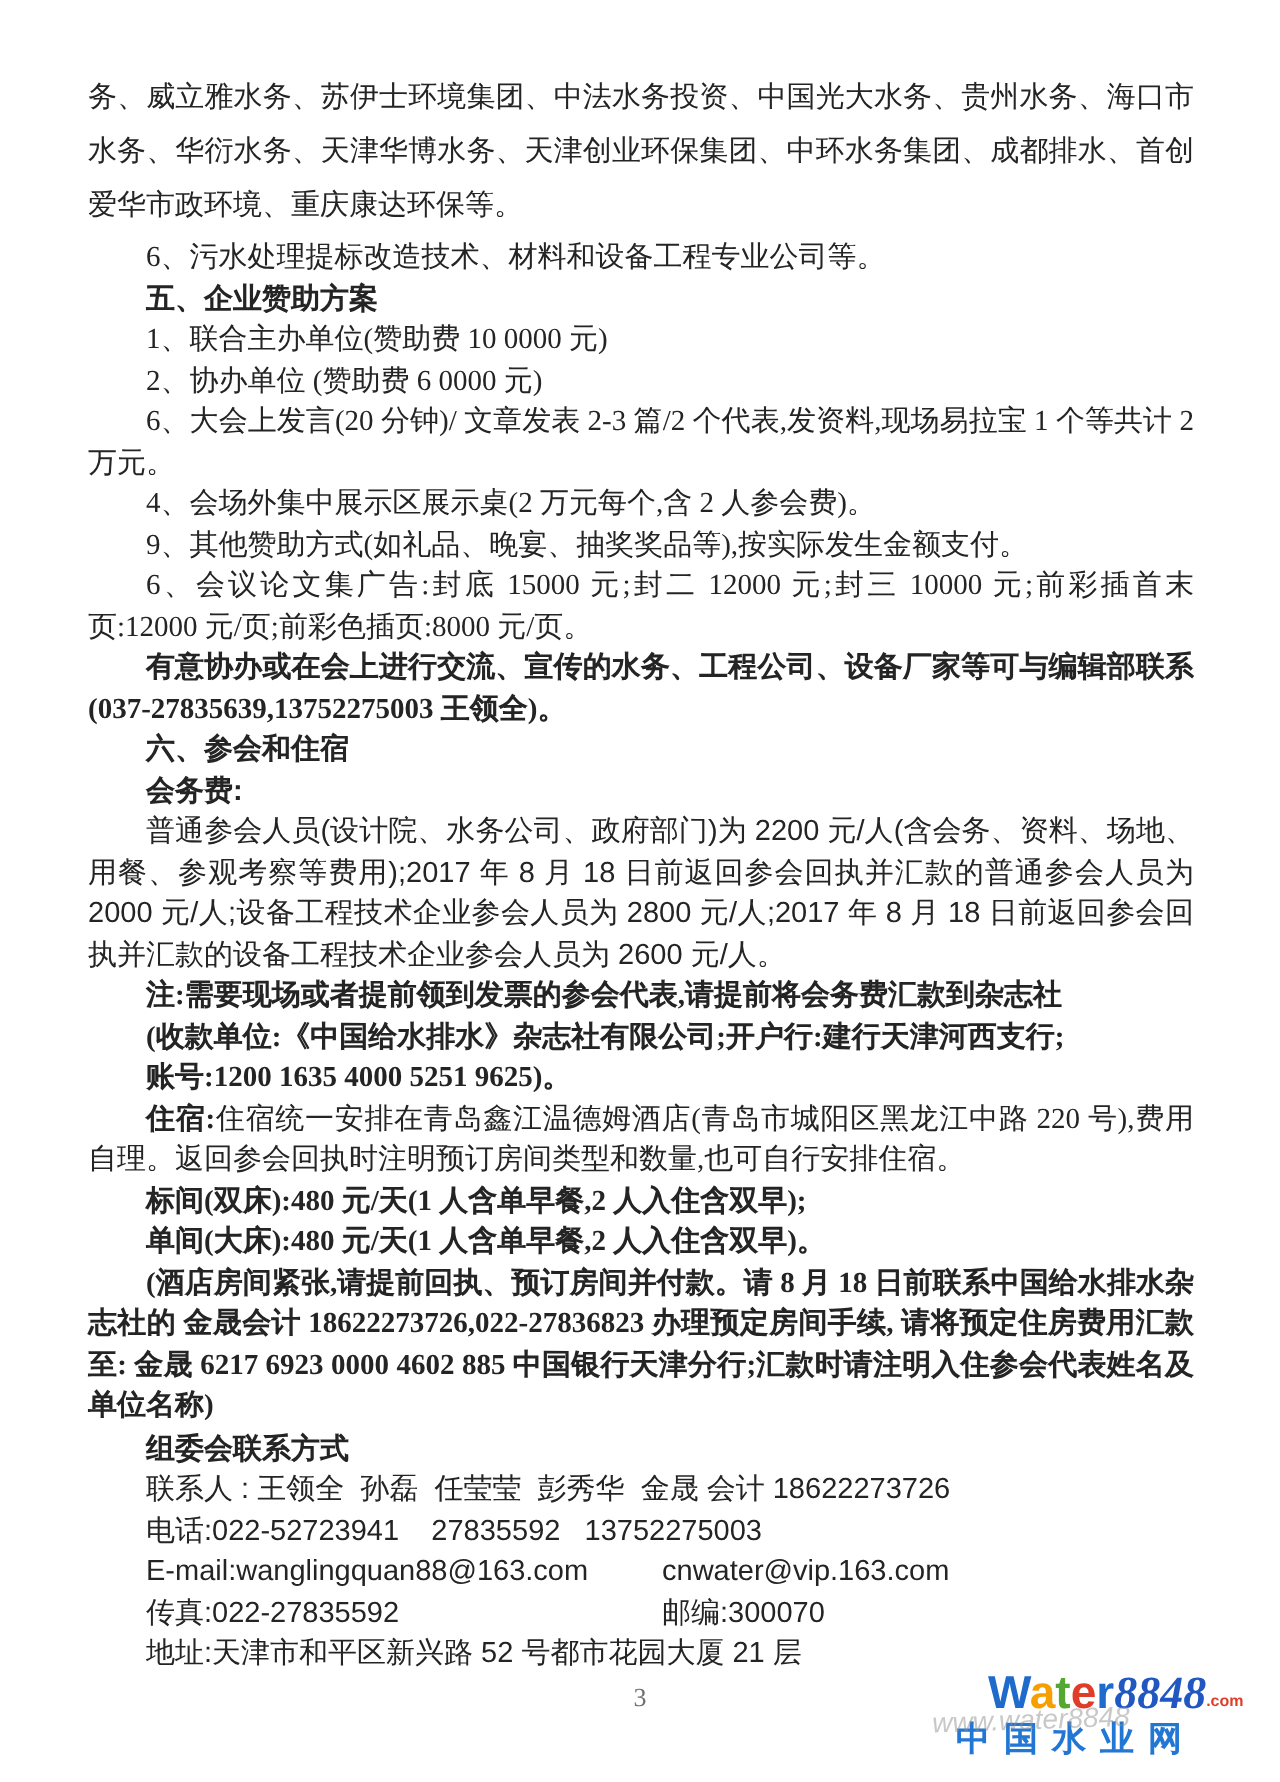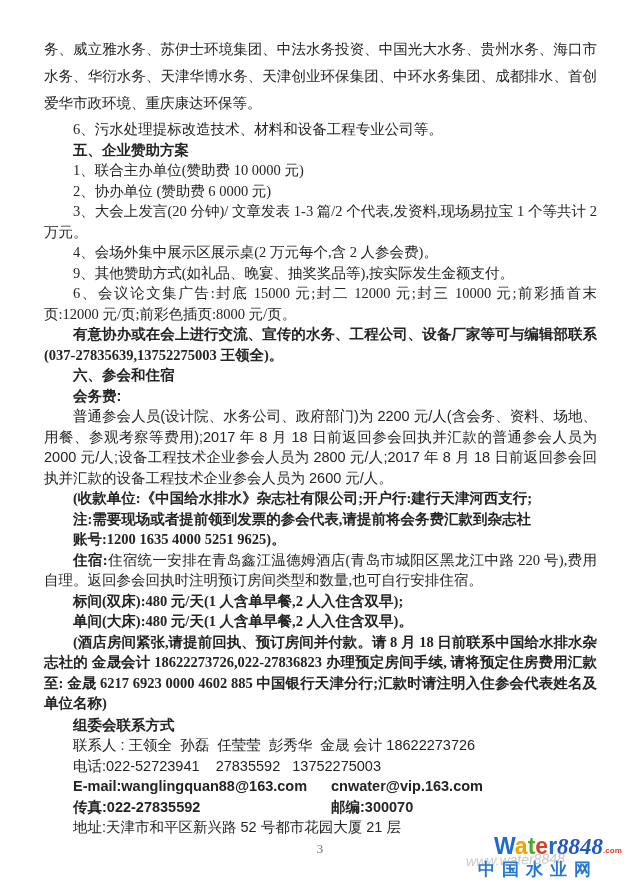--- a/index.html
+++ b/index.html
@@ -15,21 +15,21 @@
   .doc p{margin:0;padding:0;}
   .serif{font-family:"Liberation Serif","DejaVu Serif",serif;}
   .sans{font-family:"Liberation Sans","DejaVu Sans",sans-serif;}
   .bold{font-weight:bold;}
   .ind{text-indent:2em;}
   .just{text-align:justify;}
   .cont{line-height:27px;text-align:justify;margin-bottom:2px !important;}
   .committee{margin-top:1px !important;}
   .contacts p{white-space:pre-wrap;line-height:20.5px;}
   .contacts .two .c1{display:inline-block;width:258px;text-indent:0;}
-  .contacts .two{display:block;font-weight:bold;}
+  .contacts .two{display:block;}
   .lodging-label{font-weight:bold;}
   .footer-page{
     position:absolute;left:0;right:0;top:841px;text-align:center;
     color:#6f6f6f;font-size:13px;font-family:"Liberation Serif","DejaVu Serif",serif;
   }
   
   .logo{position:absolute;top:828px;right:2px;width:160px;height:58px;}
   .logo-top{
     position:absolute;top:6px;left:16px;white-space:nowrap;
     font-family:"Liberation Sans","DejaVu Sans",sans-serif;
@@ -65,35 +65,35 @@
   <div class="doc">
 
     <p class="serif cont">务、威立雅水务、苏伊士环境集团、中法水务投资、中国光大水务、贵州水务、海口市水务、华衍水务、天津华博水务、天津创业环保集团、中环水务集团、成都排水、首创爱华市政环境、重庆康达环保等。</p>
 
     <p class="serif ind just">6、污水处理提标改造技术、材料和设备工程专业公司等。</p>
 
     <p class="sans bold ind">五、企业赞助方案</p>
 
     <p class="serif ind just">1、联合主办单位(赞助费 10 0000 元)</p>
     <p class="serif ind just">2、协办单位 (赞助费 6 0000 元)</p>
-    <p class="serif ind just">3、大会上发言(20 分钟)/ 文章发表 1-3 篇/2 个代表,发资料,现场易拉宝 1 个等共计 2 万元。</p>
+    <p class="serif ind just">6、大会上发言(20 分钟)/ 文章发表 2-3 篇/2 个代表,发资料,现场易拉宝 1 个等共计 2 万元。</p>
     <p class="serif ind just">4、会场外集中展示区展示桌(2 万元每个,含 2 人参会费)。</p>
     <p class="serif ind just">9、其他赞助方式(如礼品、晚宴、抽奖奖品等),按实际发生金额支付。</p>
     <p class="serif ind just">6、会议论文集广告:封底 15000 元;封二 12000 元;封三 10000 元;前彩插首末页:12000 元/页;前彩色插页:8000 元/页。</p>
 
     <p class="serif bold ind just">有意协办或在会上进行交流、宣传的水务、工程公司、设备厂家等可与编辑部联系 (037-27835639,13752275003 王领全)。</p>
 
     <p class="sans bold ind">六、参会和住宿</p>
 
     <p class="sans bold ind">会务费:</p>
 
     <p class="sans ind just">普通参会人员(设计院、水务公司、政府部门)为 2200 元/人(含会务、资料、场地、用餐、参观考察等费用);2017 年 8 月 18 日前返回参会回执并汇款的普通参会人员为 2000 元/人;设备工程技术企业参会人员为 2800 元/人;2017 年 8 月 18 日前返回参会回执并汇款的设备工程技术企业参会人员为 2600 元/人。</p>
 
+    <p class="serif bold ind">注:需要现场或者提前领到发票的参会代表,请提前将会务费汇款到杂志社</p>
     <p class="serif bold ind">(收款单位:《中国给水排水》杂志社有限公司;开户行:建行天津河西支行;</p>
-    <p class="serif bold ind">注:需要现场或者提前领到发票的参会代表,请提前将会务费汇款到杂志社</p>
     <p class="serif bold ind">账号:1200 1635 4000 5251 9625)。</p>
 
     <p class="serif ind just"><span class="lodging-label">住宿:</span><span>住宿统一安排在青岛鑫江温德姆酒店(青岛市城阳区黑龙江中路 220 号),费用自理。返回参会回执时注明预订房间类型和数量,也可自行安排住宿。</span></p>
 
     <p class="serif bold ind">标间(双床):480 元/天(1 人含单早餐,2 人入住含双早);</p>
     <p class="serif bold ind">单间(大床):480 元/天(1 人含单早餐,2 人入住含双早)。</p>
 
     <p class="serif bold ind just">(酒店房间紧张,请提前回执、预订房间并付款。请 8 月 18 日前联系中国给水排水杂志社的 金晟会计 18622273726,022-27836823  办理预定房间手续, 请将预定住房费用汇款至: 金晟 6217 6923 0000 4602 885 中国银行天津分行;汇款时请注明入住参会代表姓名及单位名称)</p>
 
     <p class="sans bold ind committee">组委会联系方式</p>

